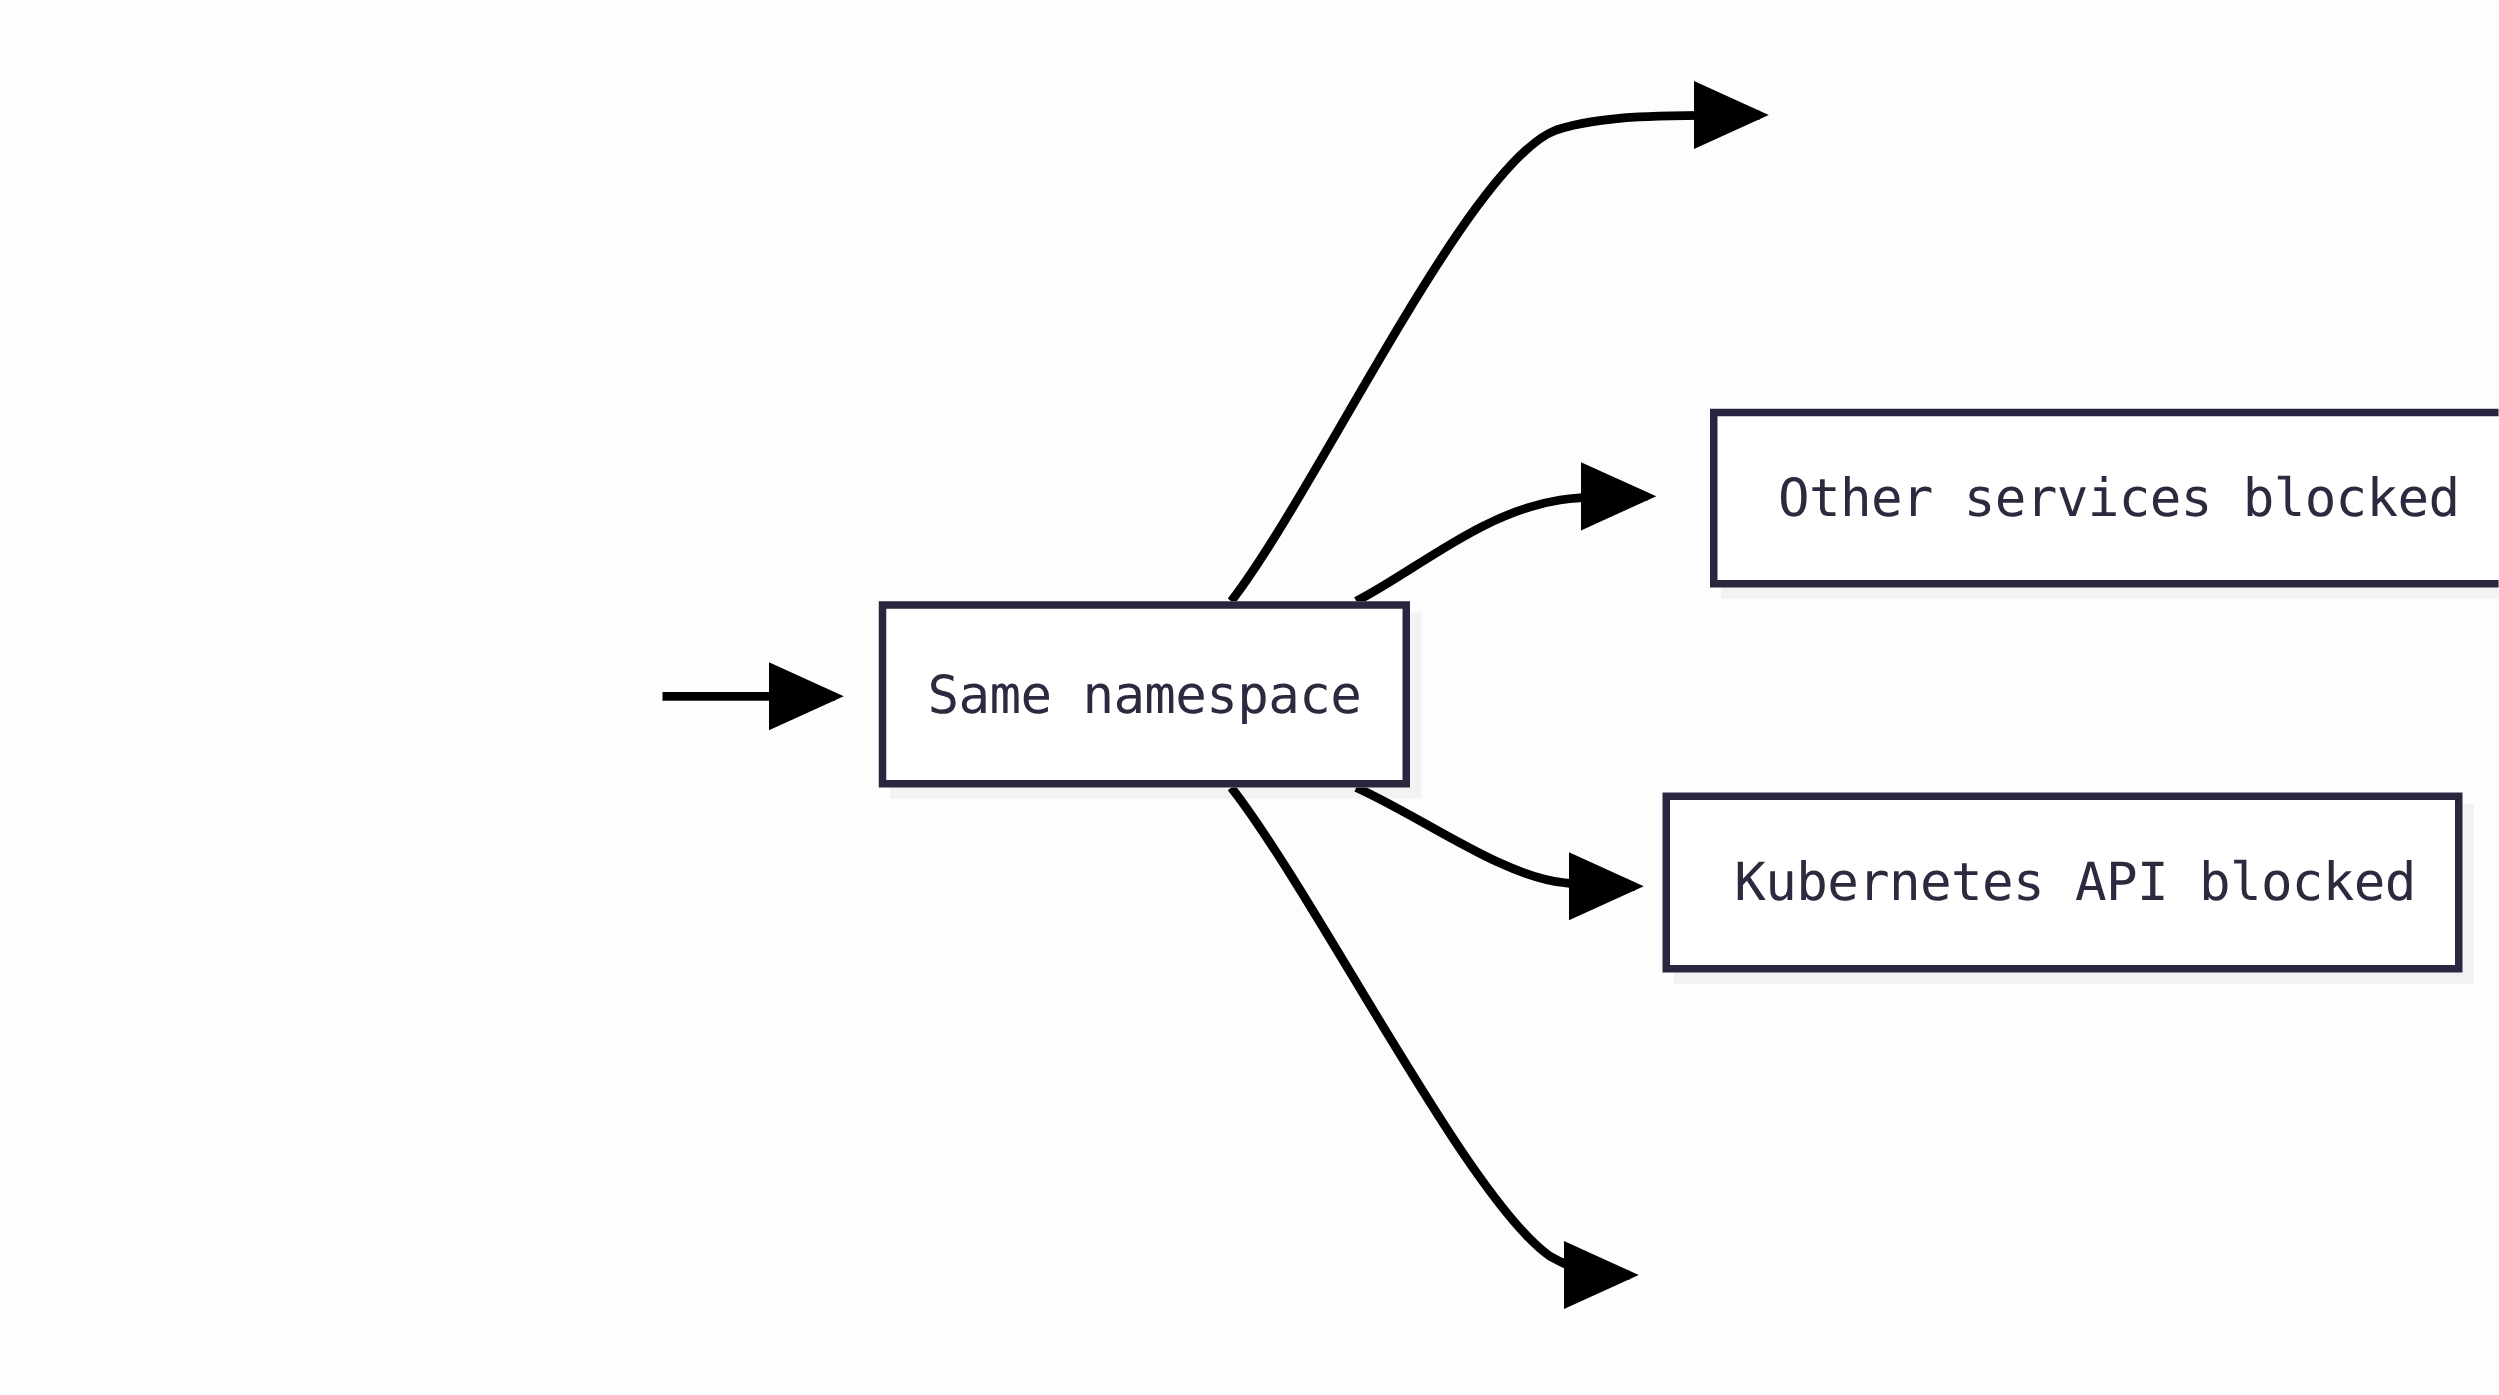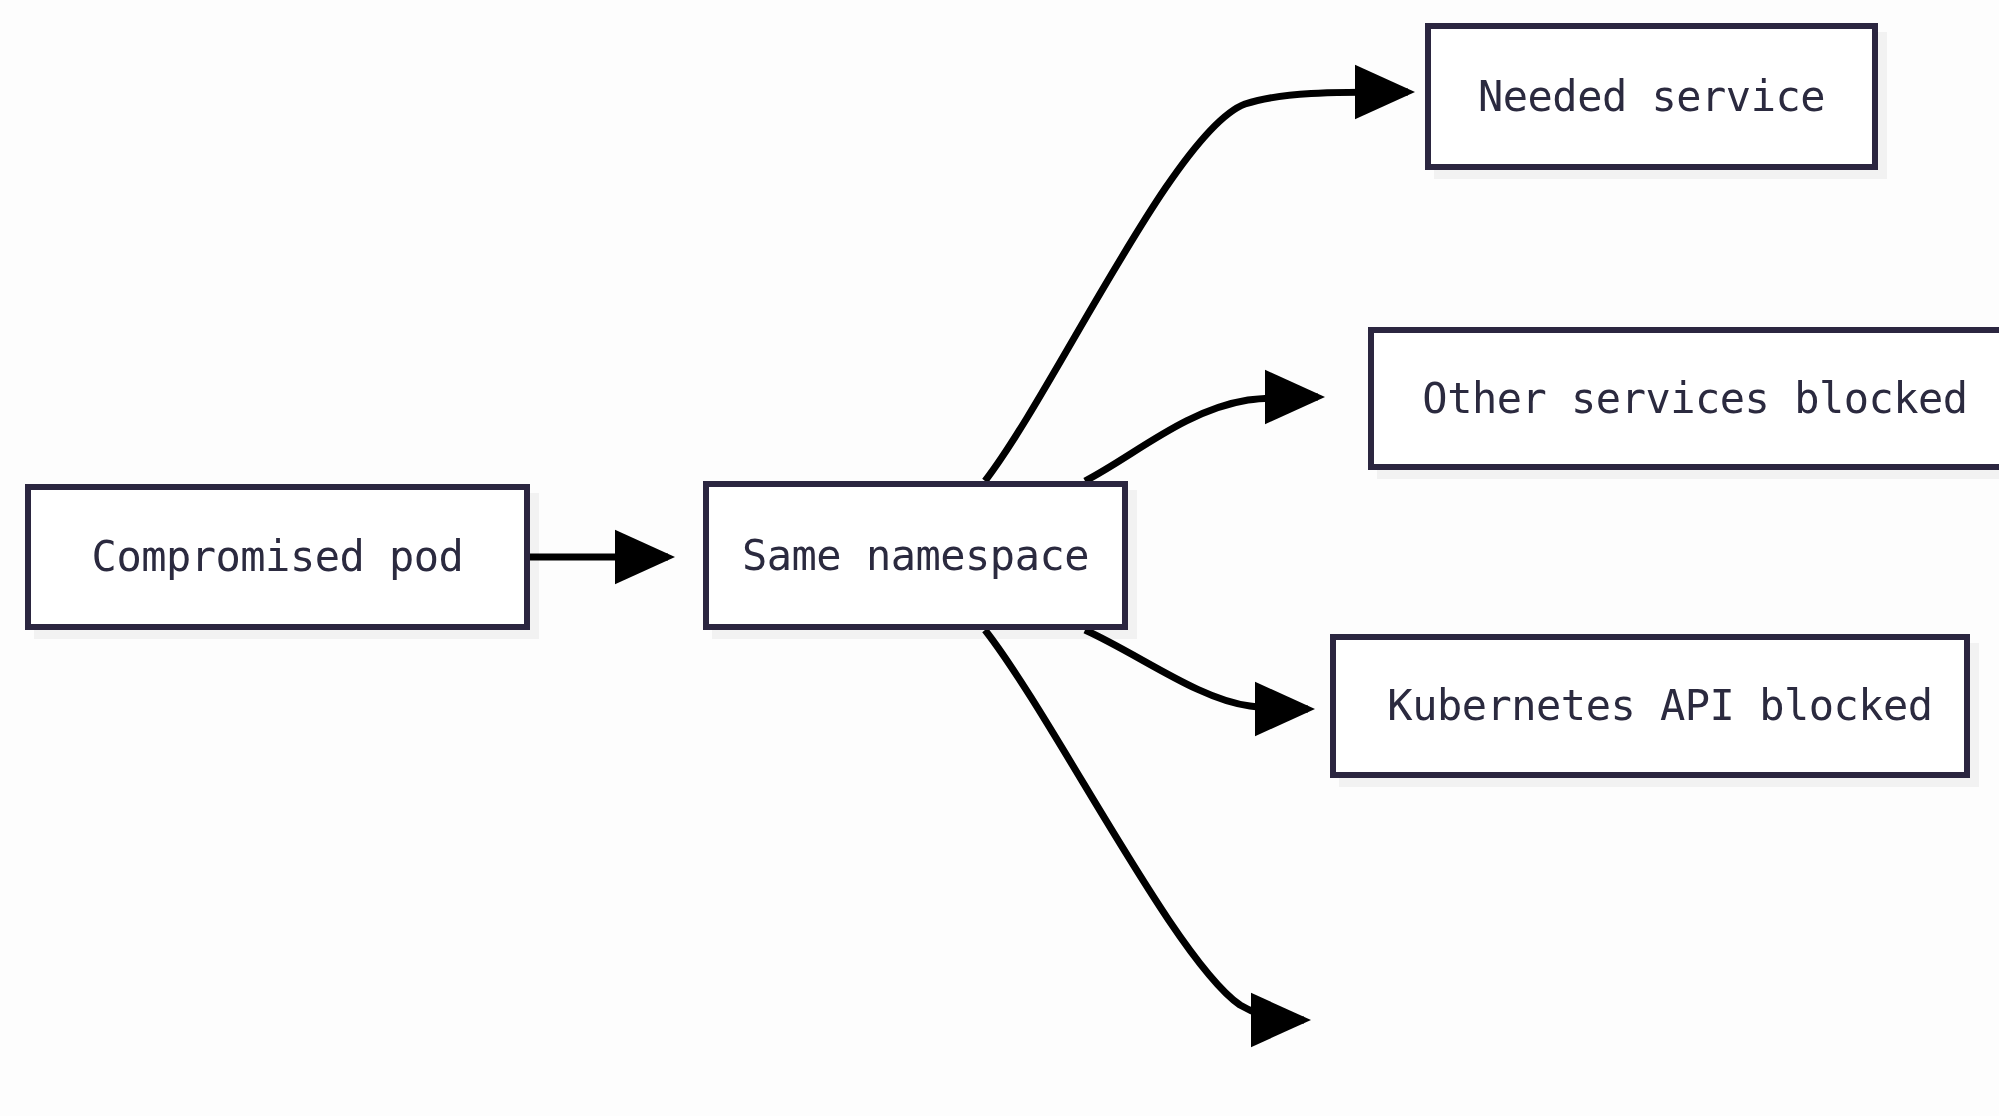--- a/index.html
+++ b/index.html
@@ -64,31 +64,25 @@
 
     <path d="M 985 481 C 1055 390, 1175 130, 1245 104 C 1282 92, 1330 92, 1408 92" fill="none" stroke="#000000" stroke-width="7" marker-end="url(#arrowhead)"></path>
 
     <path d="M 1085 481 C 1135 455, 1185 410, 1248 400 C 1270 397, 1290 397, 1318 397" fill="none" stroke="#000000" stroke-width="7" marker-end="url(#arrowhead)"></path>
 
     <path d="M 1085 630 C 1140 655, 1200 700, 1250 706 C 1272 709, 1290 709, 1308 709" fill="none" stroke="#000000" stroke-width="7" marker-end="url(#arrowhead)"></path>
 
     <path d="M 985 630 C 1055 720, 1175 960, 1240 1005 C 1262 1018, 1282 1020, 1304 1020" fill="none" stroke="#000000" stroke-width="7" marker-end="url(#arrowhead)"></path>
   </svg>
 
-  <div class="node" id="node-compromised-pod">
-    <span class="node-label">Compromised pod</span>
-  </div>
 
   <div class="node" id="node-same-namespace">
     <span class="node-label">Same namespace</span>
   </div>
 
-  <div class="node" id="node-needed-service">
-    <span class="node-label">Needed service</span>
-  </div>
 
   <div class="node" id="node-other-services">
     <span class="node-label">Other services blocked</span>
   </div>
 
   <div class="node" id="node-k8s-api">
     <span class="node-label">Kubernetes API blocked</span>
   </div>
 
 

